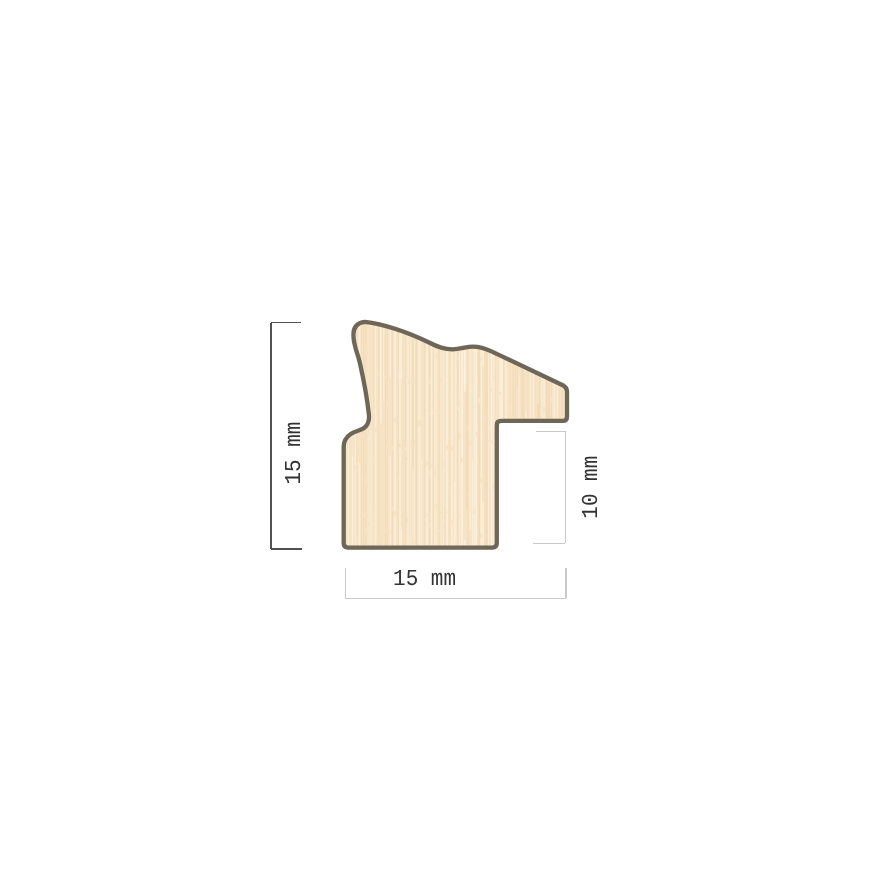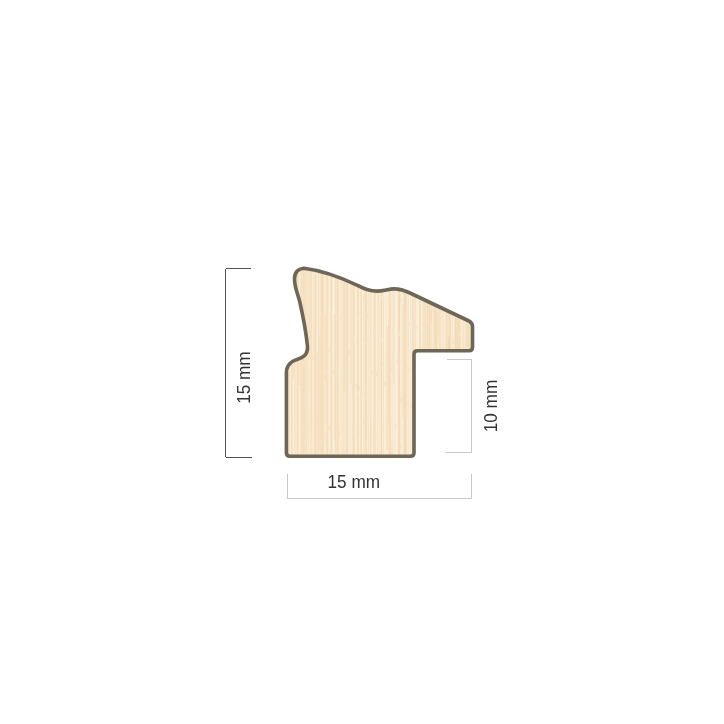--- a/index.html
+++ b/index.html
@@ -1,17 +1,17 @@
 <!DOCTYPE html>
 <html><head>
 <meta charset="utf-8">
 <style>
   html,body { margin:0; padding:0; background:#ffffff; }
   .wrap { width:724px; height:724px; position:relative; background:#ffffff;
-          font-family:Liberation Sans, sans-serif; }
+          font-family:Liberation Mono, monospace; }
 </style>
 </head>
 <body>
 
 <div class="wrap">
 <svg width="724" height="724" viewBox="0 0 724 724" xmlns="http://www.w3.org/2000/svg">
   <defs>
 
     <clipPath id="profclip">
           <path d="M 304 268.3 C 322 270.5 344 279 358 285.6 C 365.5 289.6 371 291 377 291.1 C 383 291.2 388.5 288.9 394 288.9 C 399.5 288.9 406 291.1 410 293 L 469 321 Q 472.5 323 472.5 326.3 L 472.5 347.3 Q 472.5 350.8 469 350.8 L 417.5 350.8 Q 414 350.8 414 354.3 L 414 452.8 Q 414 456.3 410.5 456.3 L 290 456.3 Q 286.4 456.3 286.4 452.7 L 286.4 372.5 C 286.4 368 288.2 364.4 292.2 361.6 C 296.7 358.4 301.2 359.2 304.6 355.6 C 307.3 352.7 307.9 349.6 307.4 345.4 C 306.2 334 303 316 299.8 302 C 297.5 292.5 294.5 288 294.5 278.8 Q 294.6 269.3 304 268.3 Z"></path>

